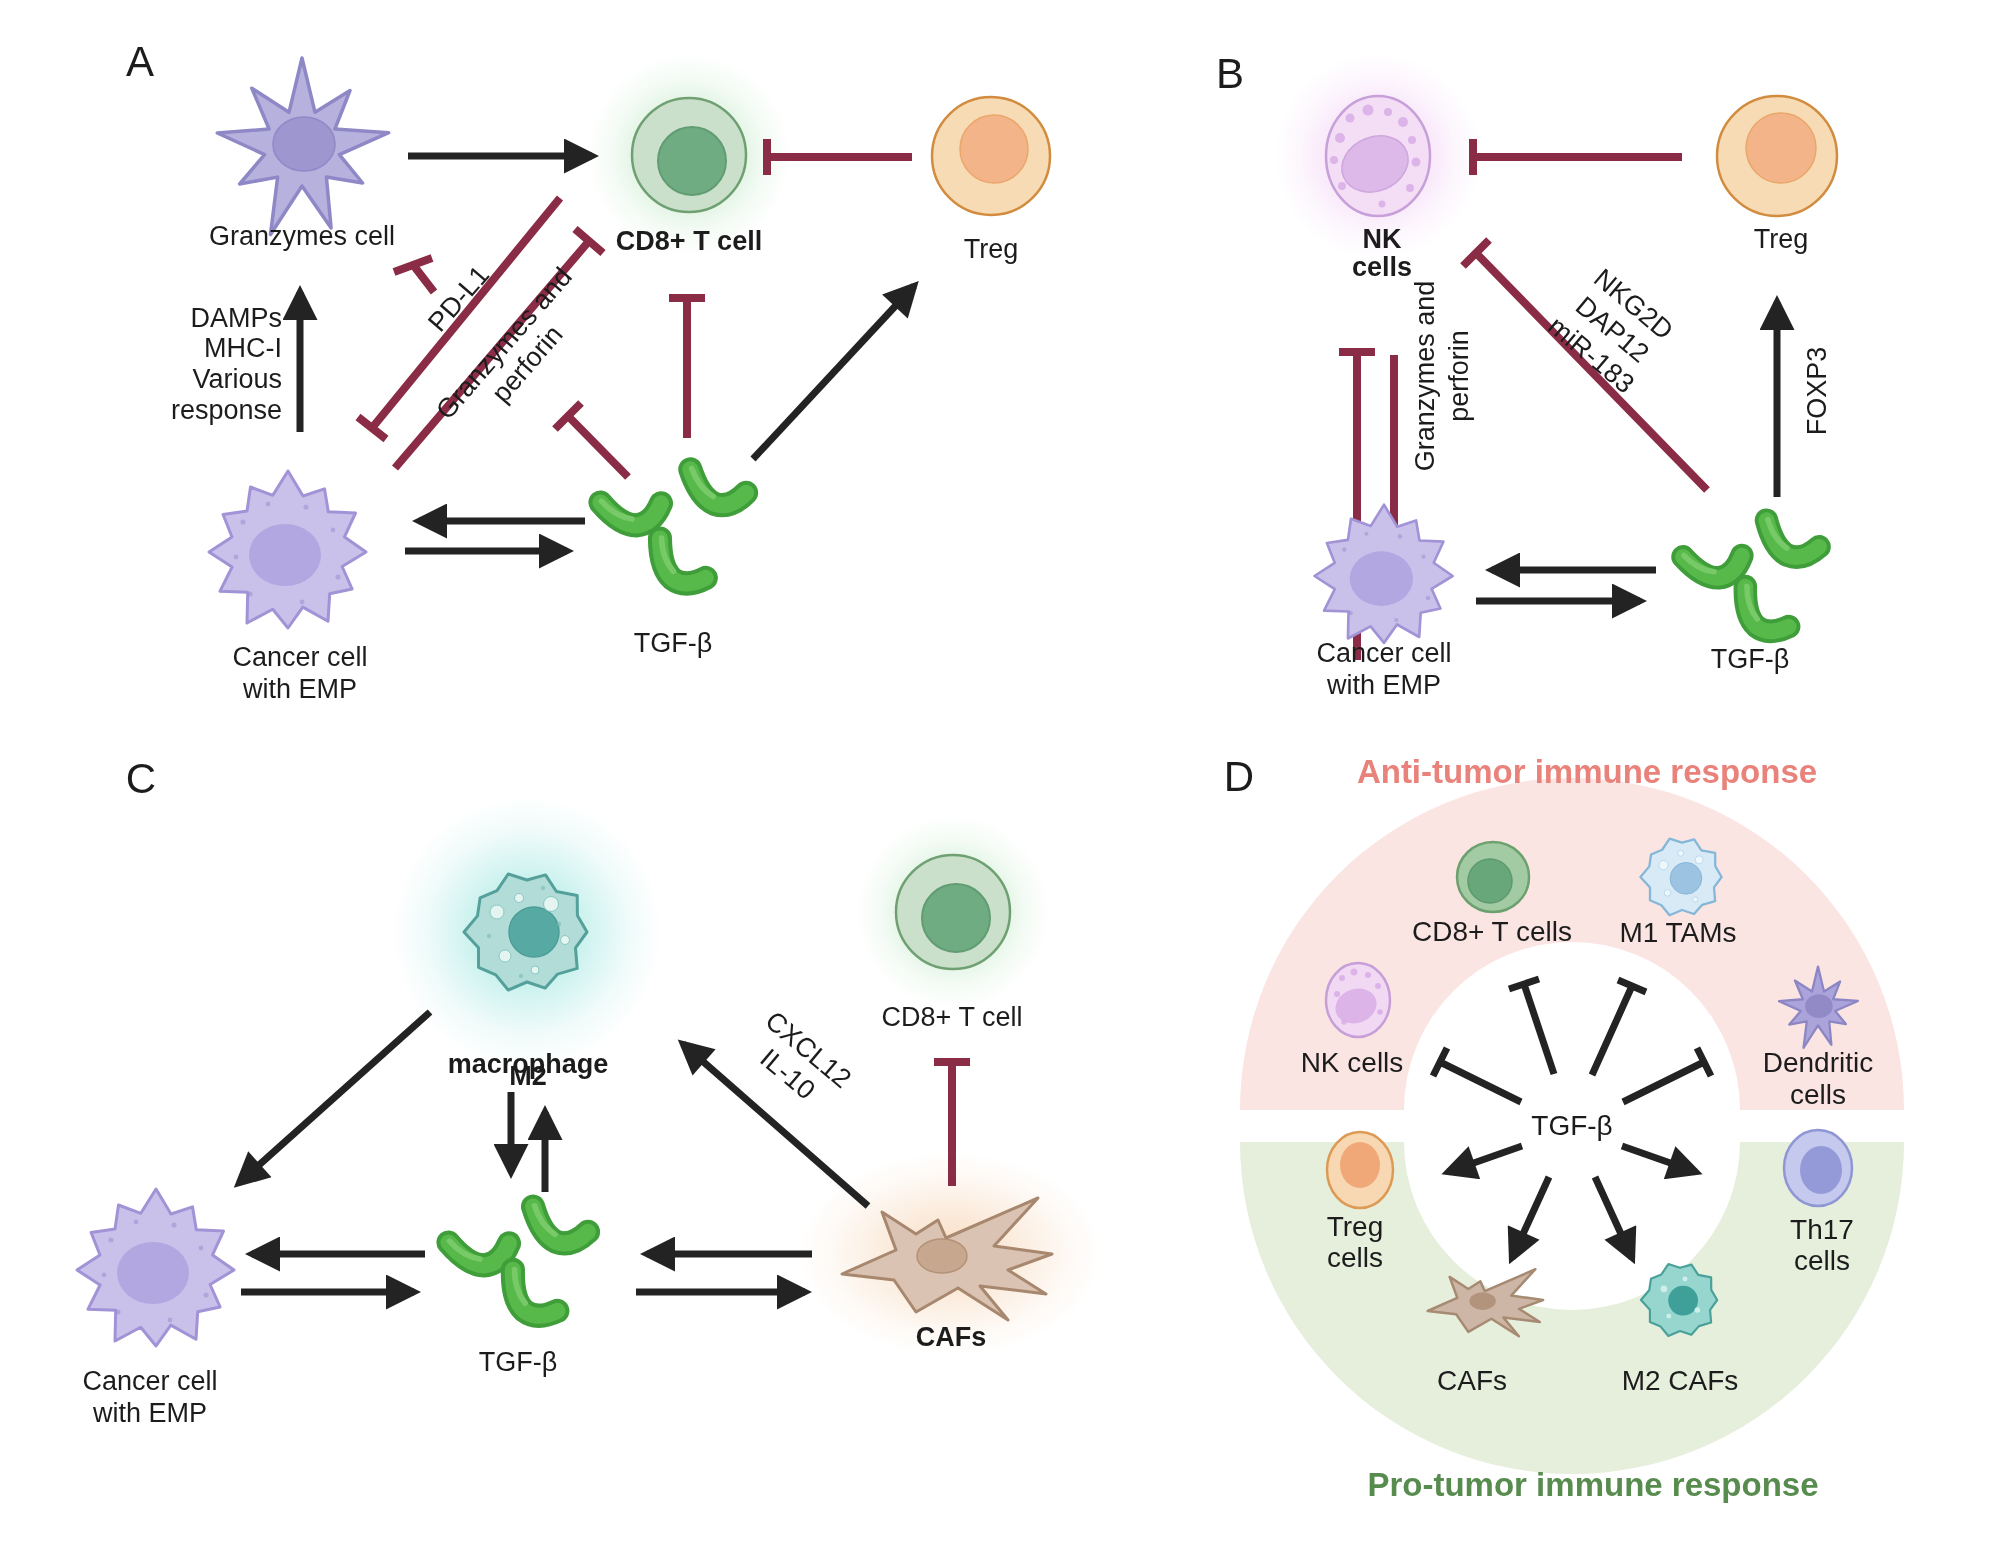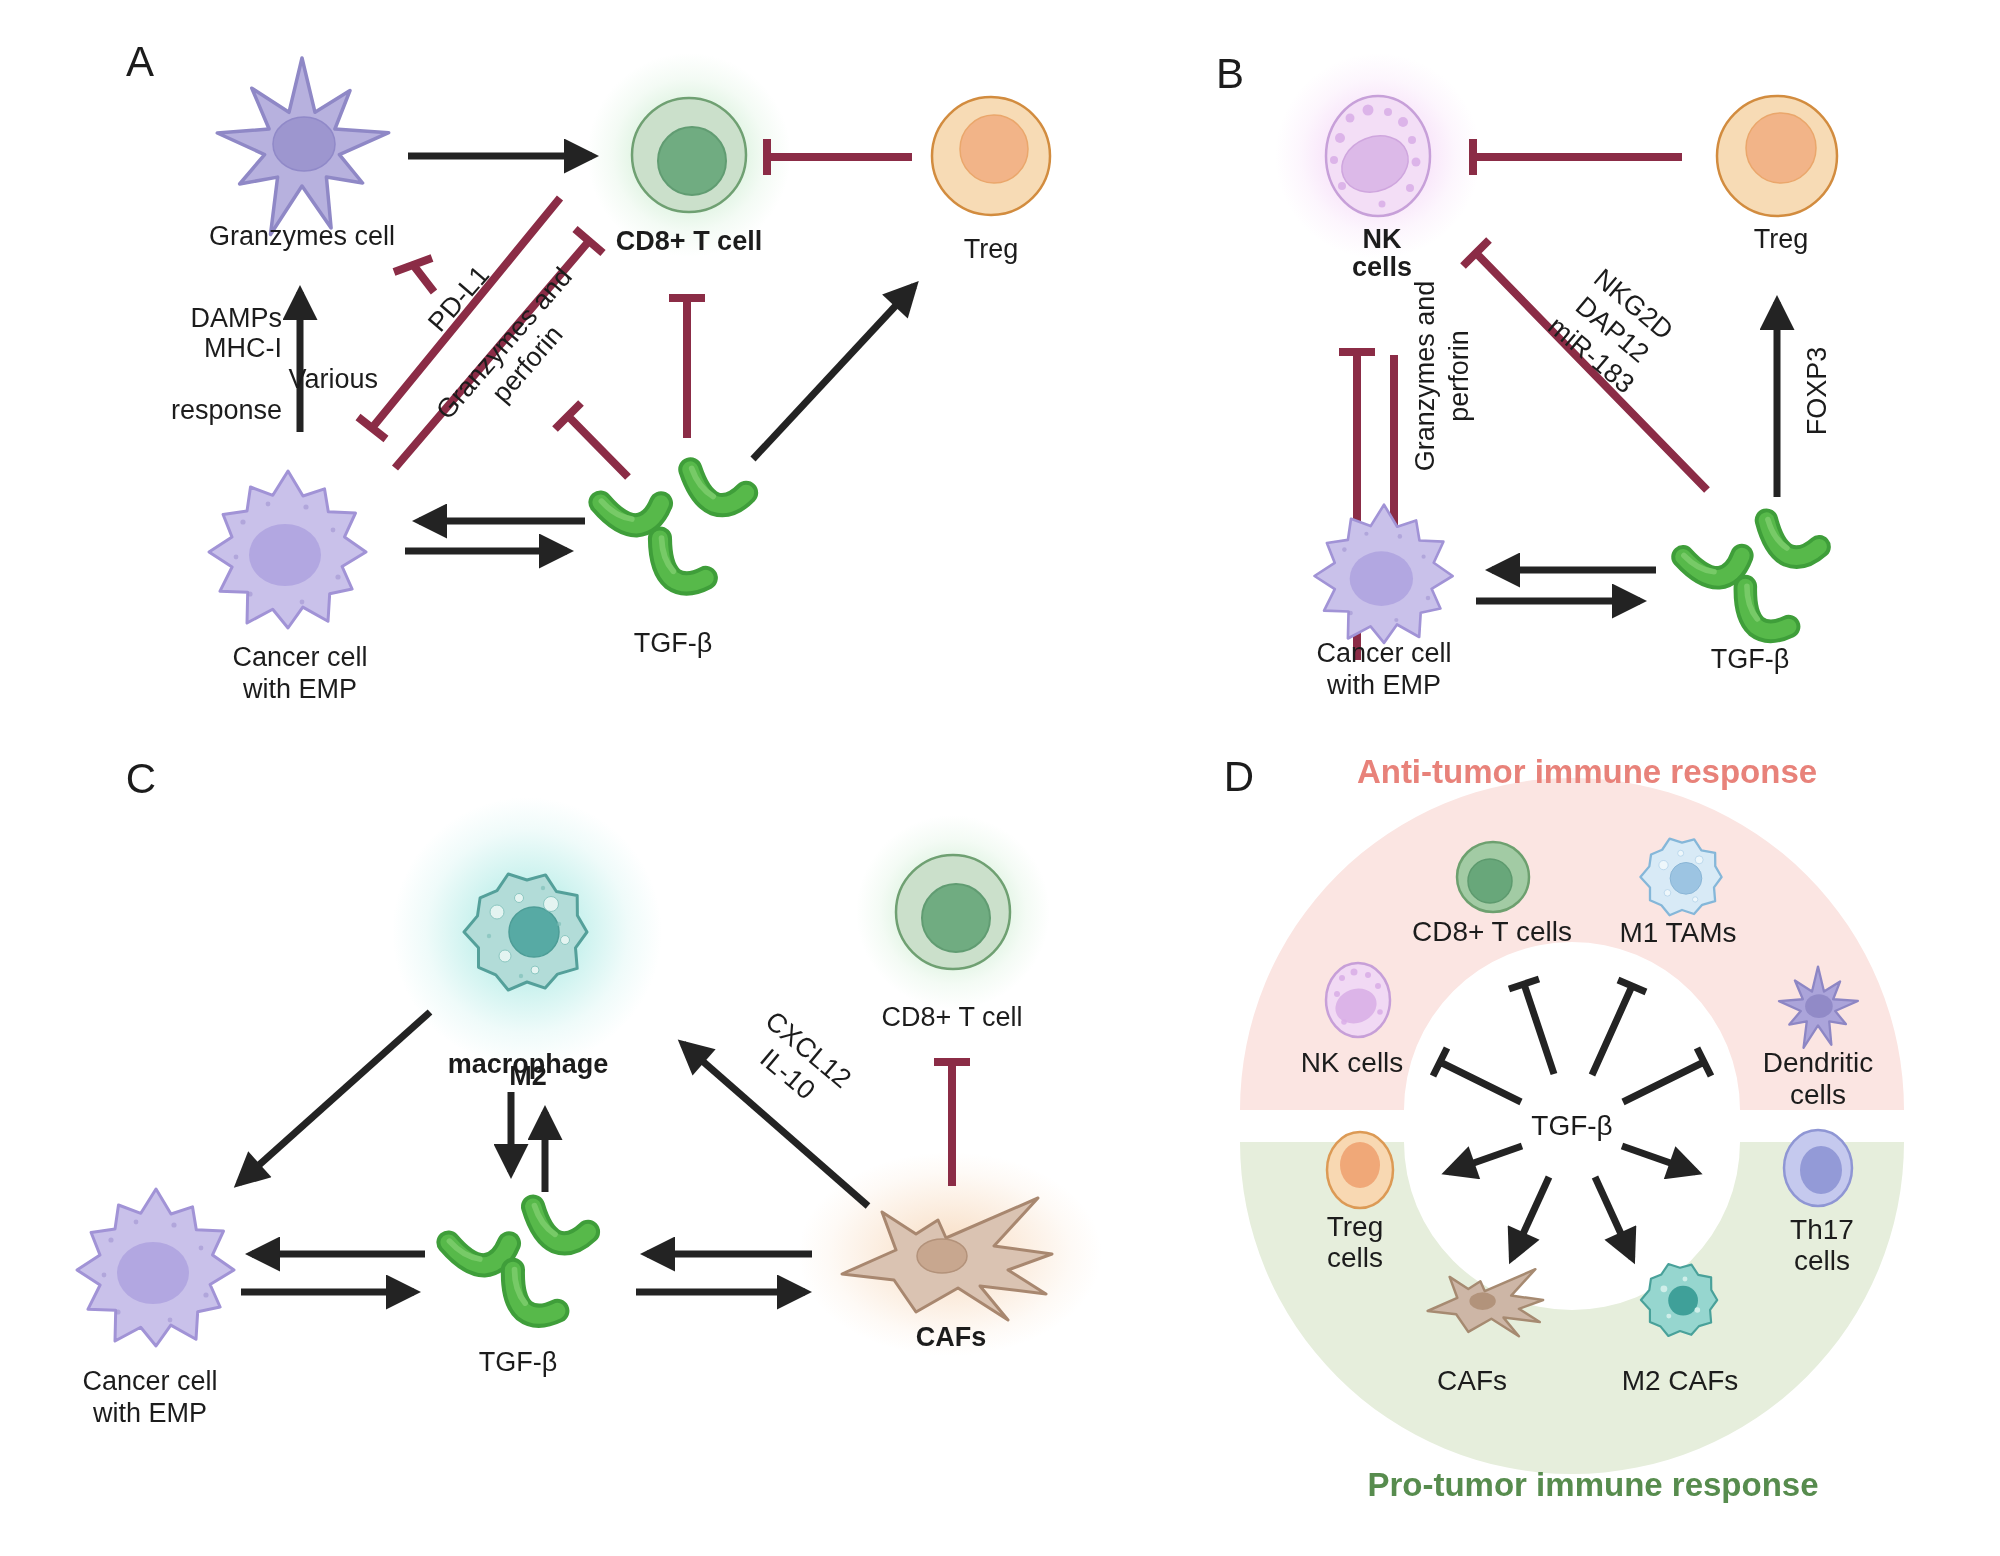--- a/index.html
+++ b/index.html
@@ -307,21 +307,21 @@
 <div class="lbl tag" style="left:140px;top:62px">A</div>
 <div class="lbl tag" style="left:1230px;top:74px">B</div>
 <div class="lbl tag" style="left:141px;top:779px">C</div>
 <div class="lbl tag" style="left:1239px;top:777px">D</div>
 
 <div class="lbl" style="left:302px;top:236px">Granzymes cell</div>
 <div class="lbl b" style="left:689px;top:241px">CD8+ T cell</div>
 <div class="lbl" style="left:991px;top:249px">Treg</div>
 <div class="lblr" style="right:1718px;top:318px">DAMPs</div>
 <div class="lblr" style="right:1718px;top:348px">MHC-I</div>
-<div class="lblr" style="right:1622px;top:379px">Various</div>
+<div class="lblr" style="right:1718px;top:379px">Various</div>
 <div class="lblr" style="right:1718px;top:410px">response</div>
 <div class="lbl rot" style="left:459px;top:299px;transform:translate(-50%,-50%) rotate(-49deg)">PD-L1</div>
 <div class="lbl rot" style="left:516px;top:354px;transform:translate(-50%,-50%) rotate(-49deg)">
   <div>Granzymes and</div>
   <div>perforin</div>
 </div>
 <div class="lbl" style="left:300px;top:657px">Cancer cell</div>
 <div class="lbl" style="left:300px;top:689px">with EMP</div>
 <div class="lbl" style="left:673px;top:643px">TGF-β</div>
 

